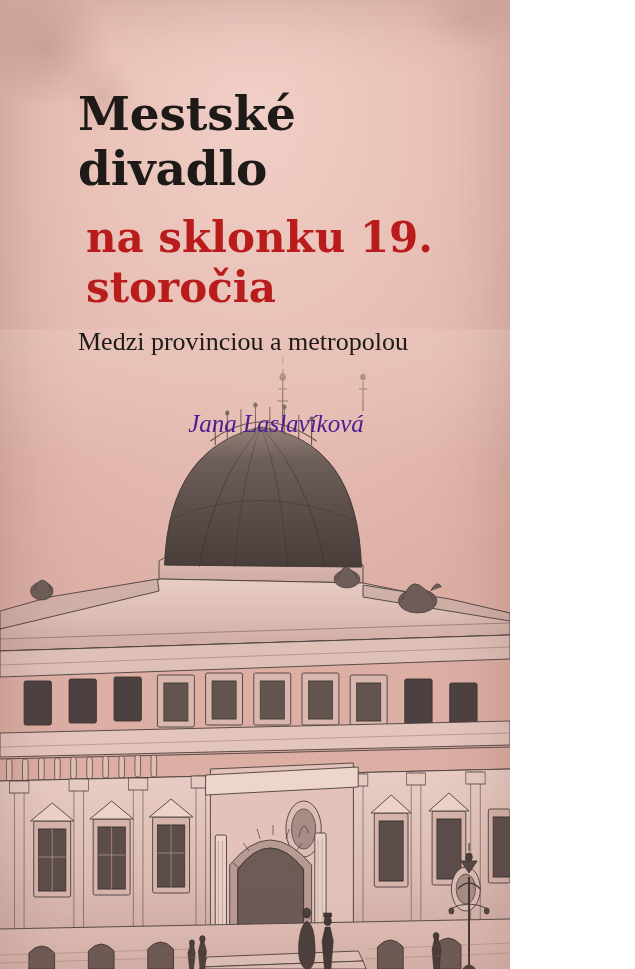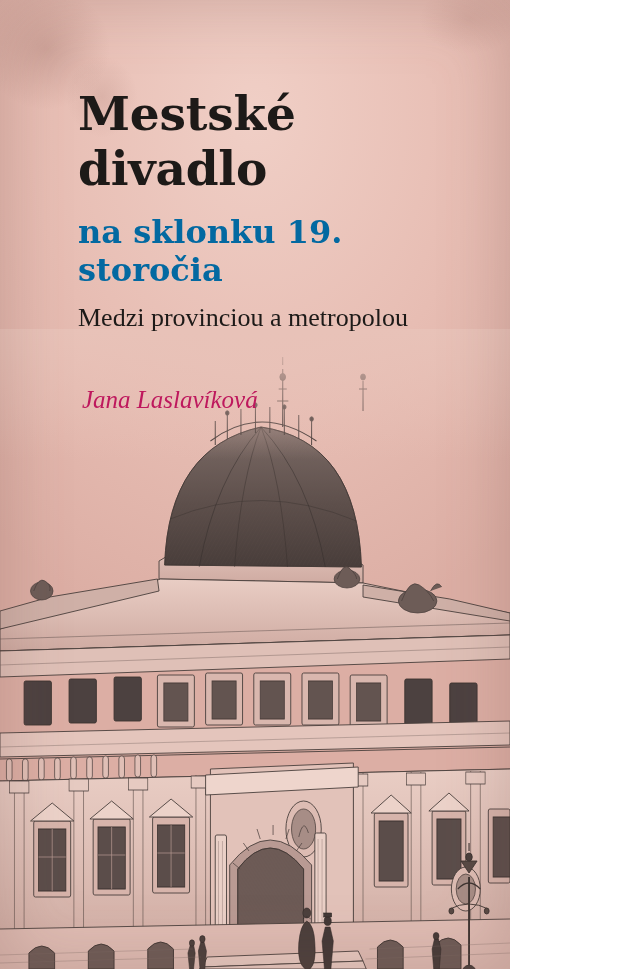--- a/index.html
+++ b/index.html
@@ -64,39 +64,40 @@
     font-weight: 700;
     font-size: 47px;
     line-height: 1.18;
     color: #1d1a18;
     letter-spacing: -0.2px;
     margin: 0;
   }
   .title-sub {
     font-family: "DejaVu Serif", "Liberation Serif", serif;
     font-weight: 700;
-    font-size: 32px;
+    font-size: 42px;
     line-height: 1.2;
-    color: #0369a1;
-    margin: 16px 0 0 0;
+    color: #b91c1c;
+    margin: 16px 0 0 8px;
   }
   .subtitle {
     font-family: "Liberation Serif", serif;
     font-weight: 400;
     font-size: 26px;
     line-height: 1.25;
     color: #1d1a18;
     margin: 12px 0 16px 0;
   }
   .author {
     font-family: "Liberation Serif", serif;
     font-style: italic;
     font-size: 25px;
-    color: #be185d;
+    color: #4c1d95;
     margin: 52px 0 12px 4px;
+    text-align: center;
   }
 </style>
 </head>
 <body>
 
 <div class="cover">
 
   <div class="paper"></div>
   <div class="paper-stains"></div>
 

